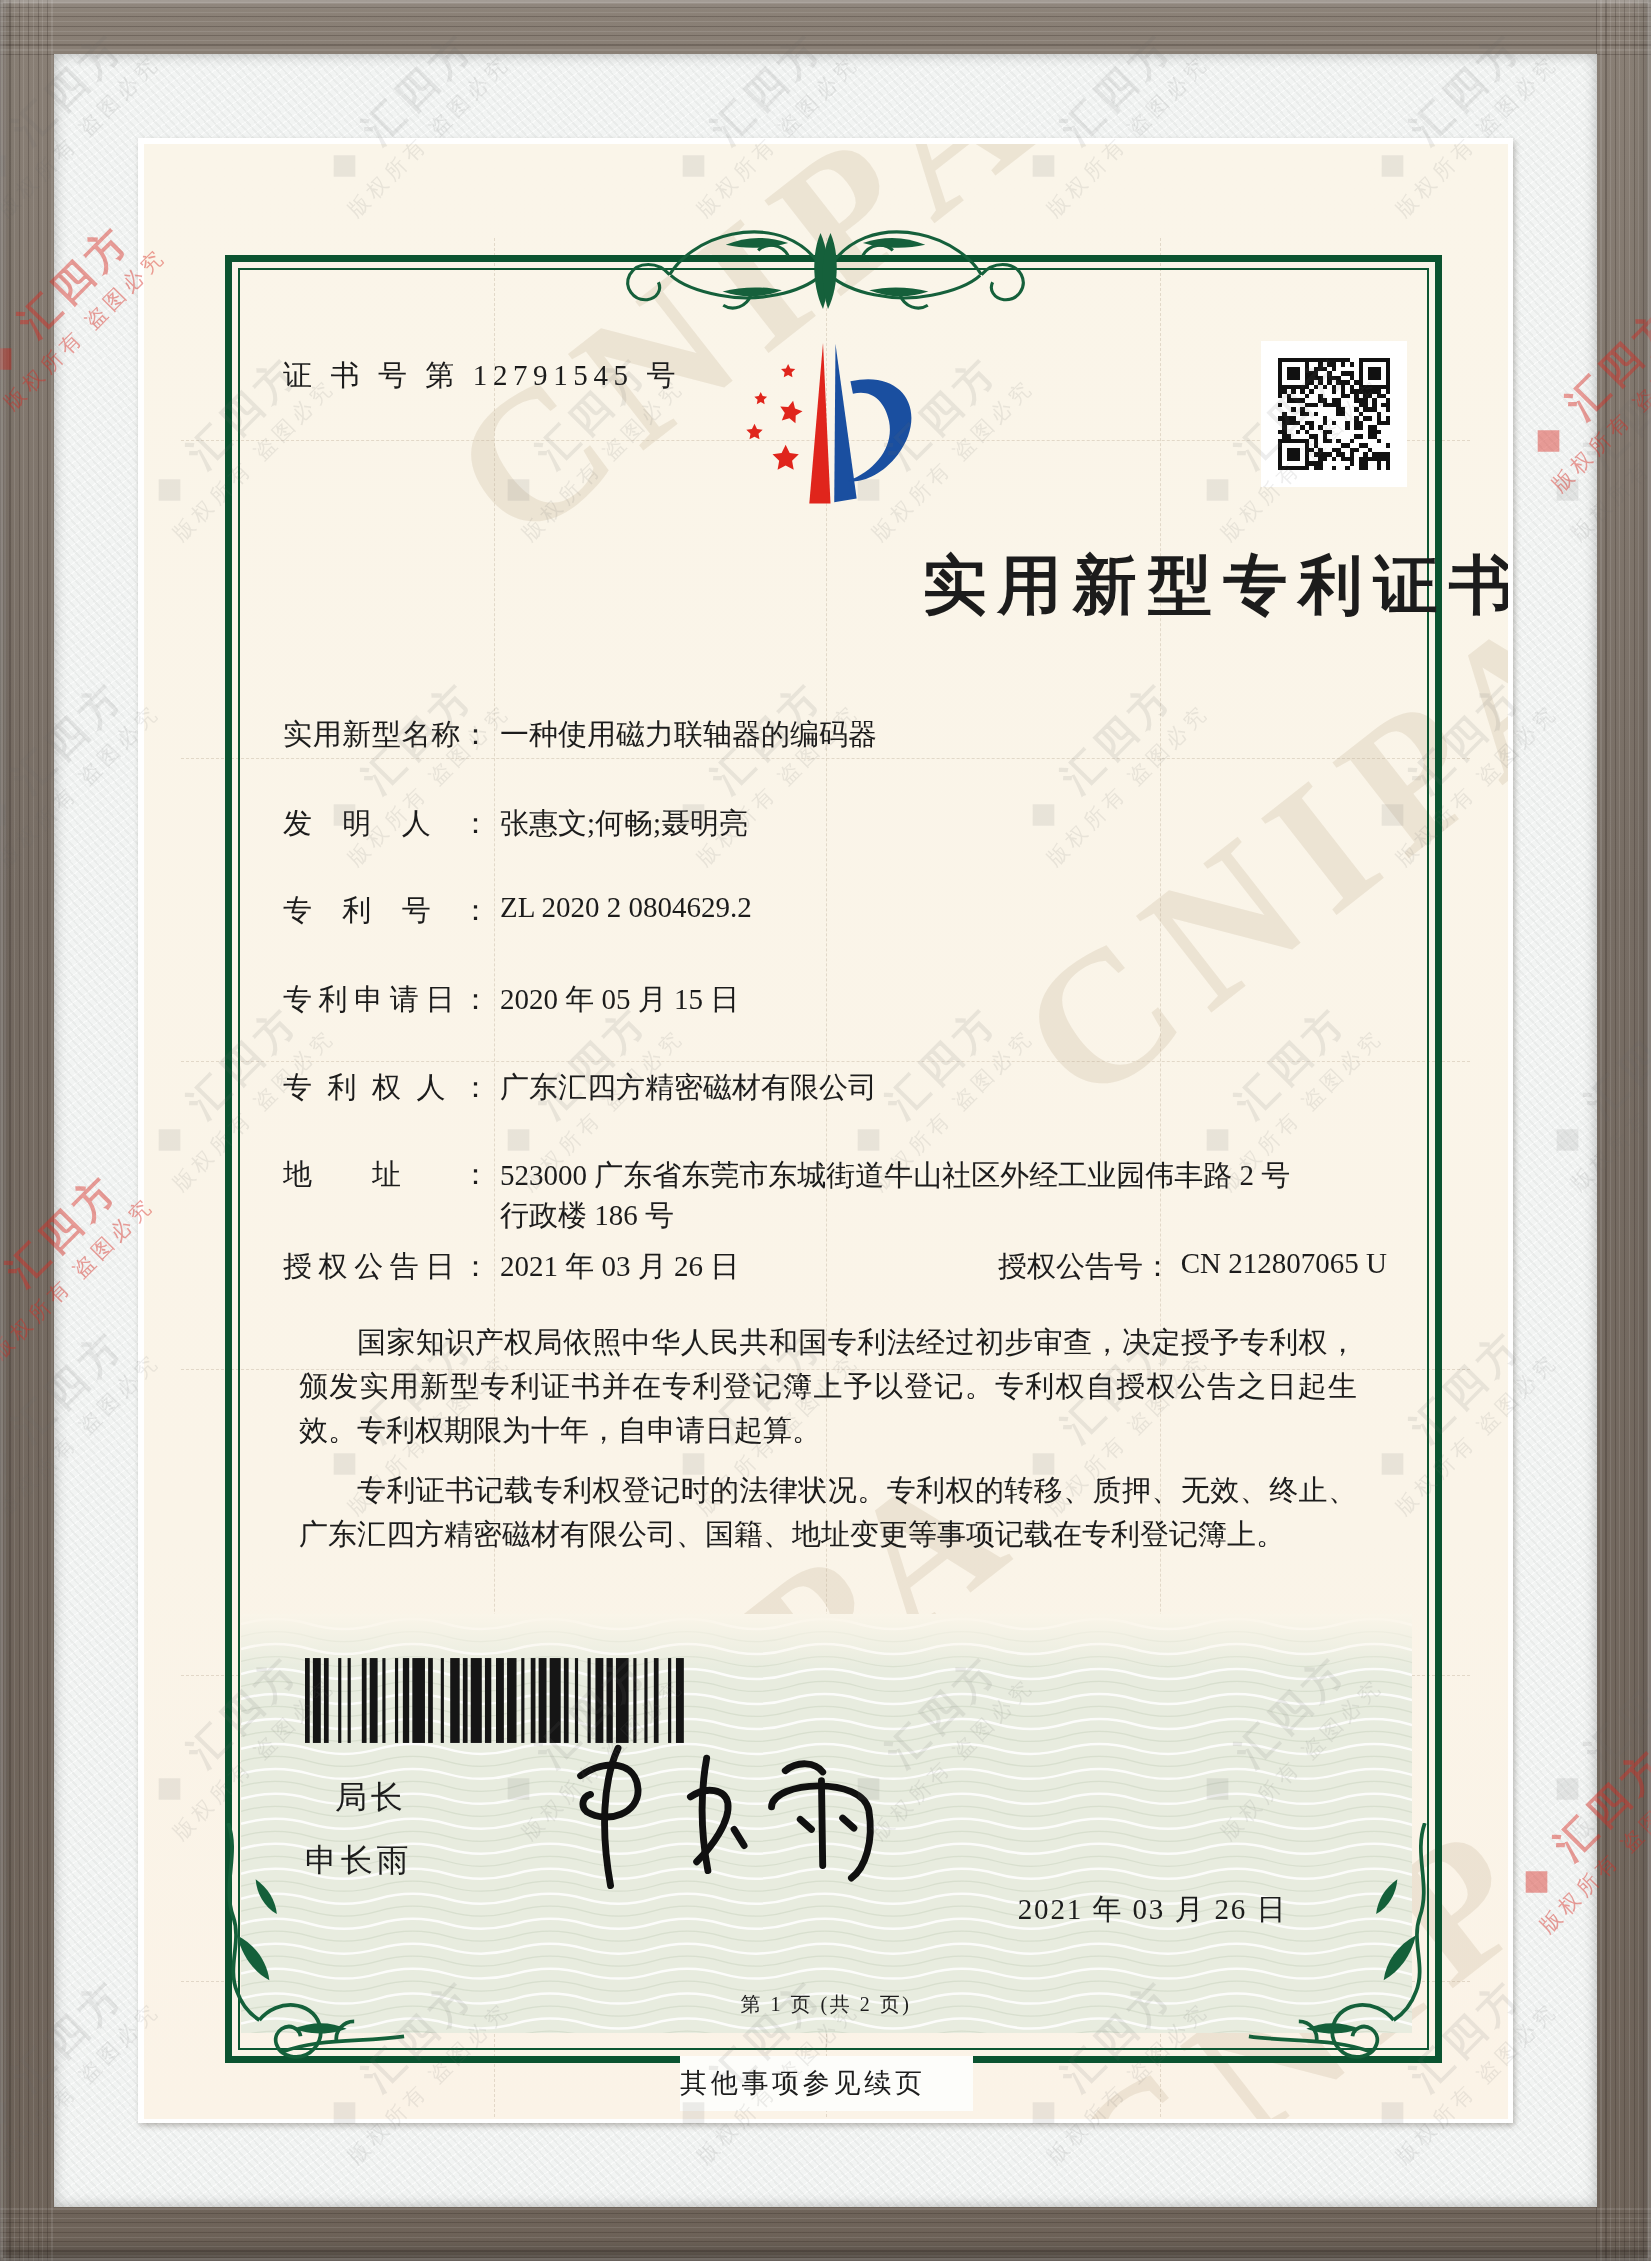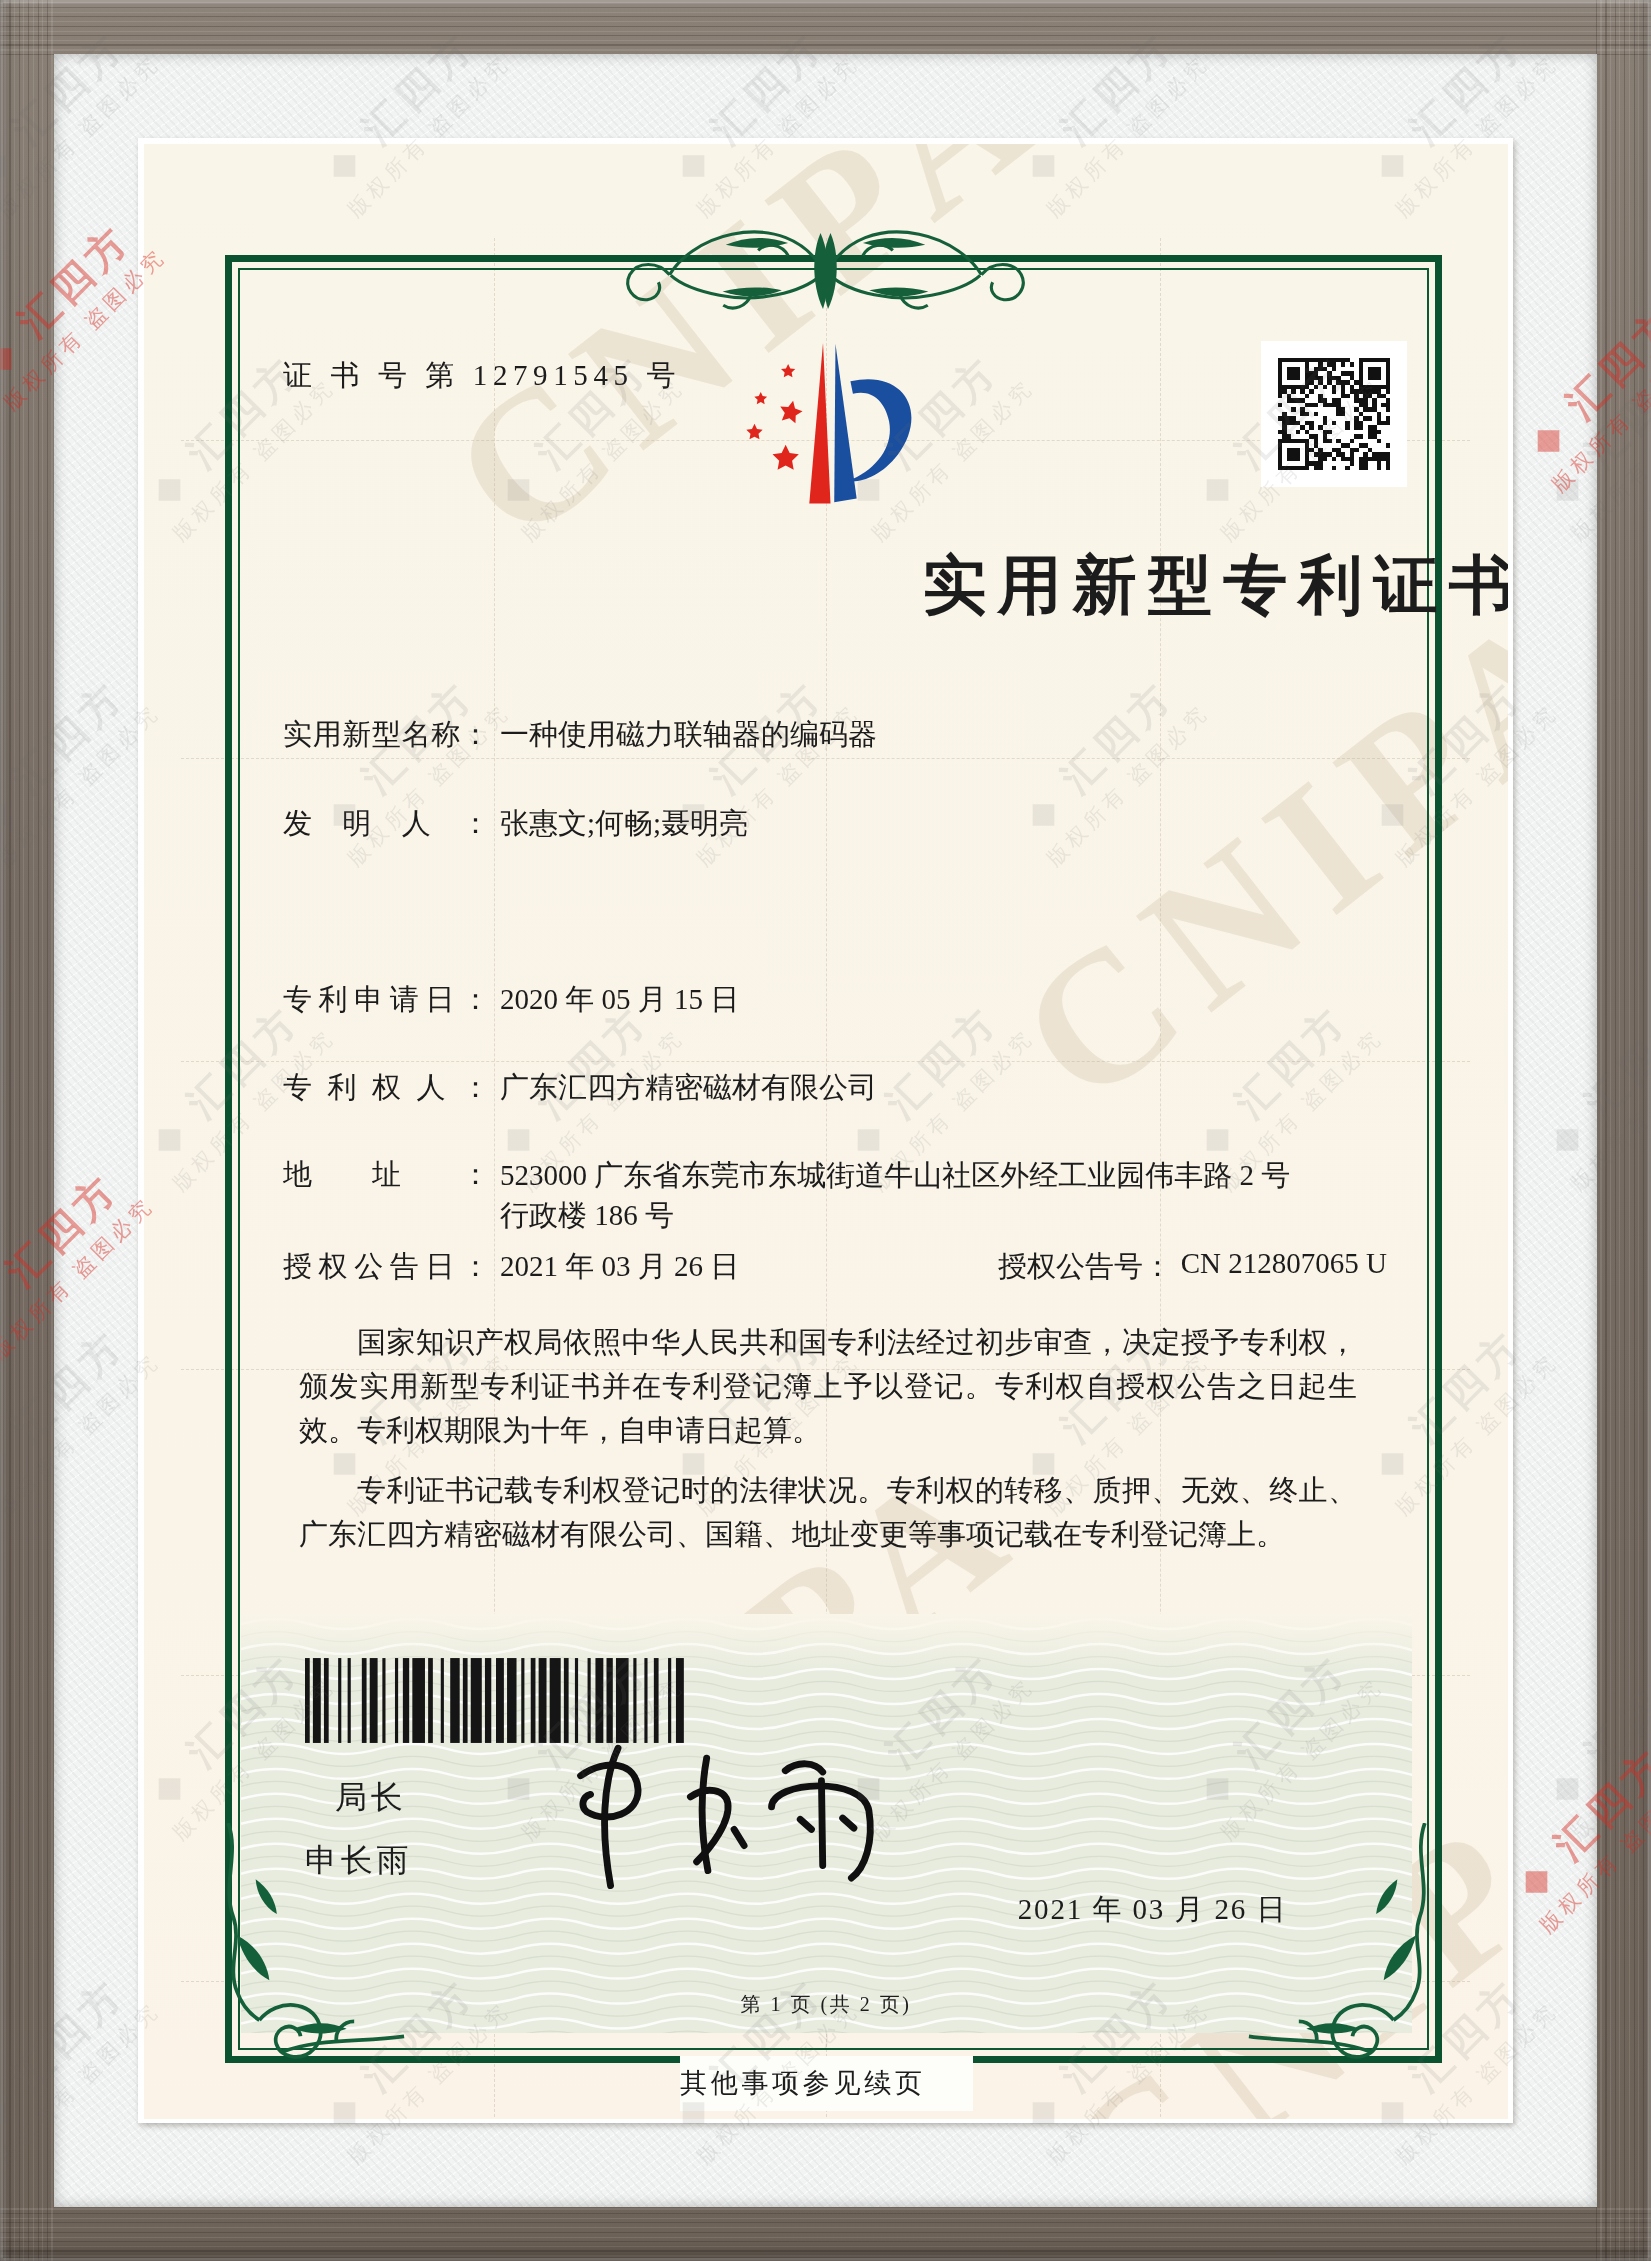--- a/index.html
+++ b/index.html
@@ -469,20 +469,24 @@
     <div class="title">实用新型专利证书</div>
 
     <div class="frow" style="top:571px">
       <span class="flabel">实用新型名称：</span>
       <span class="fvalue">一种使用磁力联轴器的编码器</span>
     </div>
     <div class="frow" style="top:660px">
       <span class="flabel">发明人：</span>
       <span class="fvalue">张惠文;何畅;聂明亮</span>
     </div>
+    <div class="frow" style="top:747px">
+      <span class="flabel">专利号：</span>
+      <span class="fvalue">ZL 2020 2 0804629.2</span>
+    </div>
     <div class="frow" style="top:836px">
       <span class="flabel">专利申请日：</span>
       <span class="fvalue">2020 年 05 月 15 日</span>
     </div>
     <div class="frow" style="top:924px">
       <span class="flabel">专利权人：</span>
       <span class="fvalue">广东汇四方精密磁材有限公司</span>
     </div>
     <div class="frow addr" style="top:1011px">
       <span class="flabel">地址：</span>

